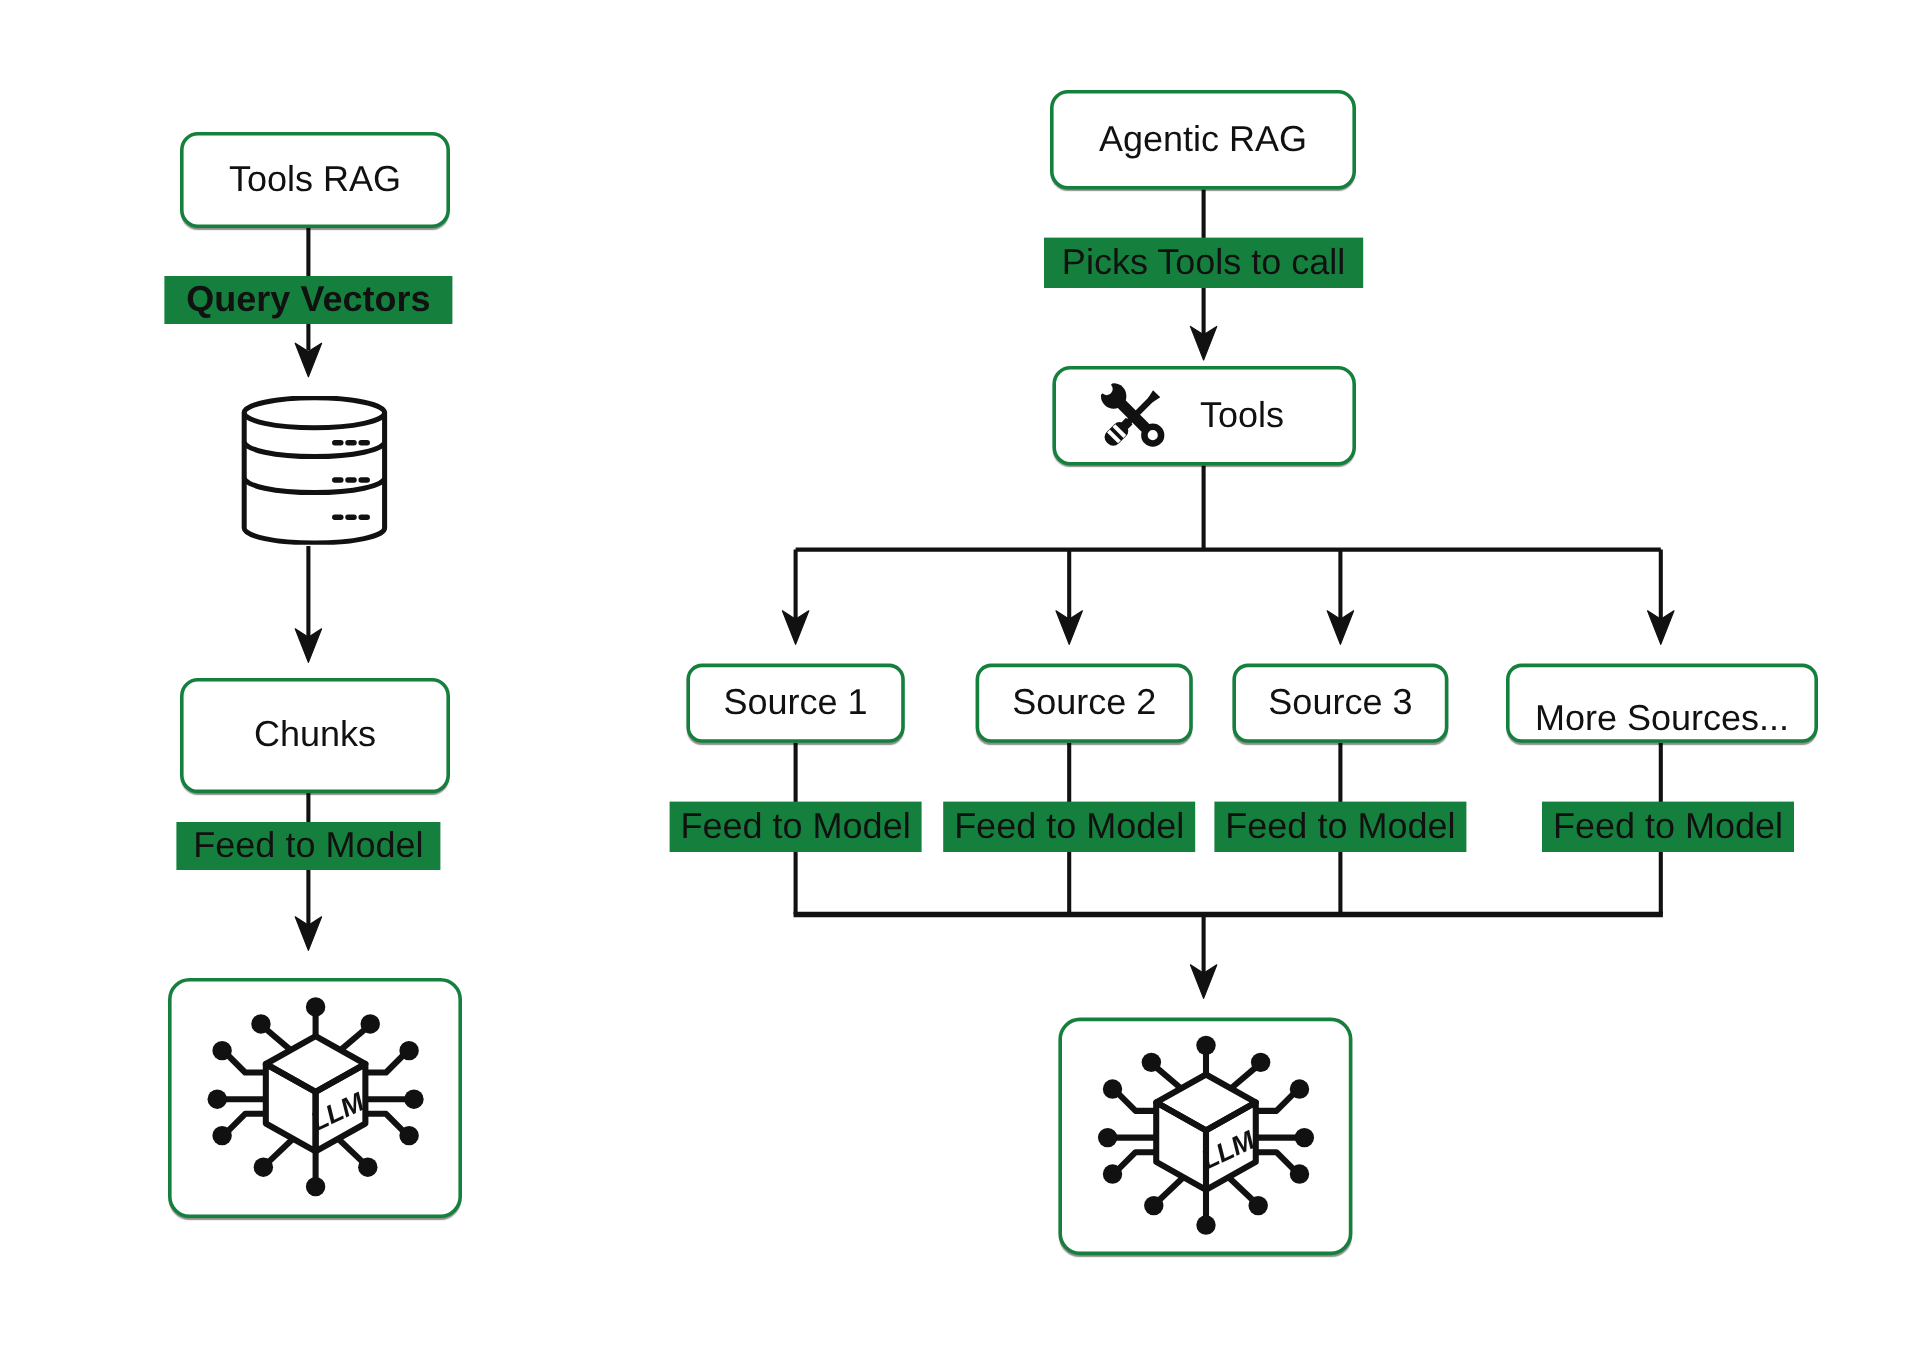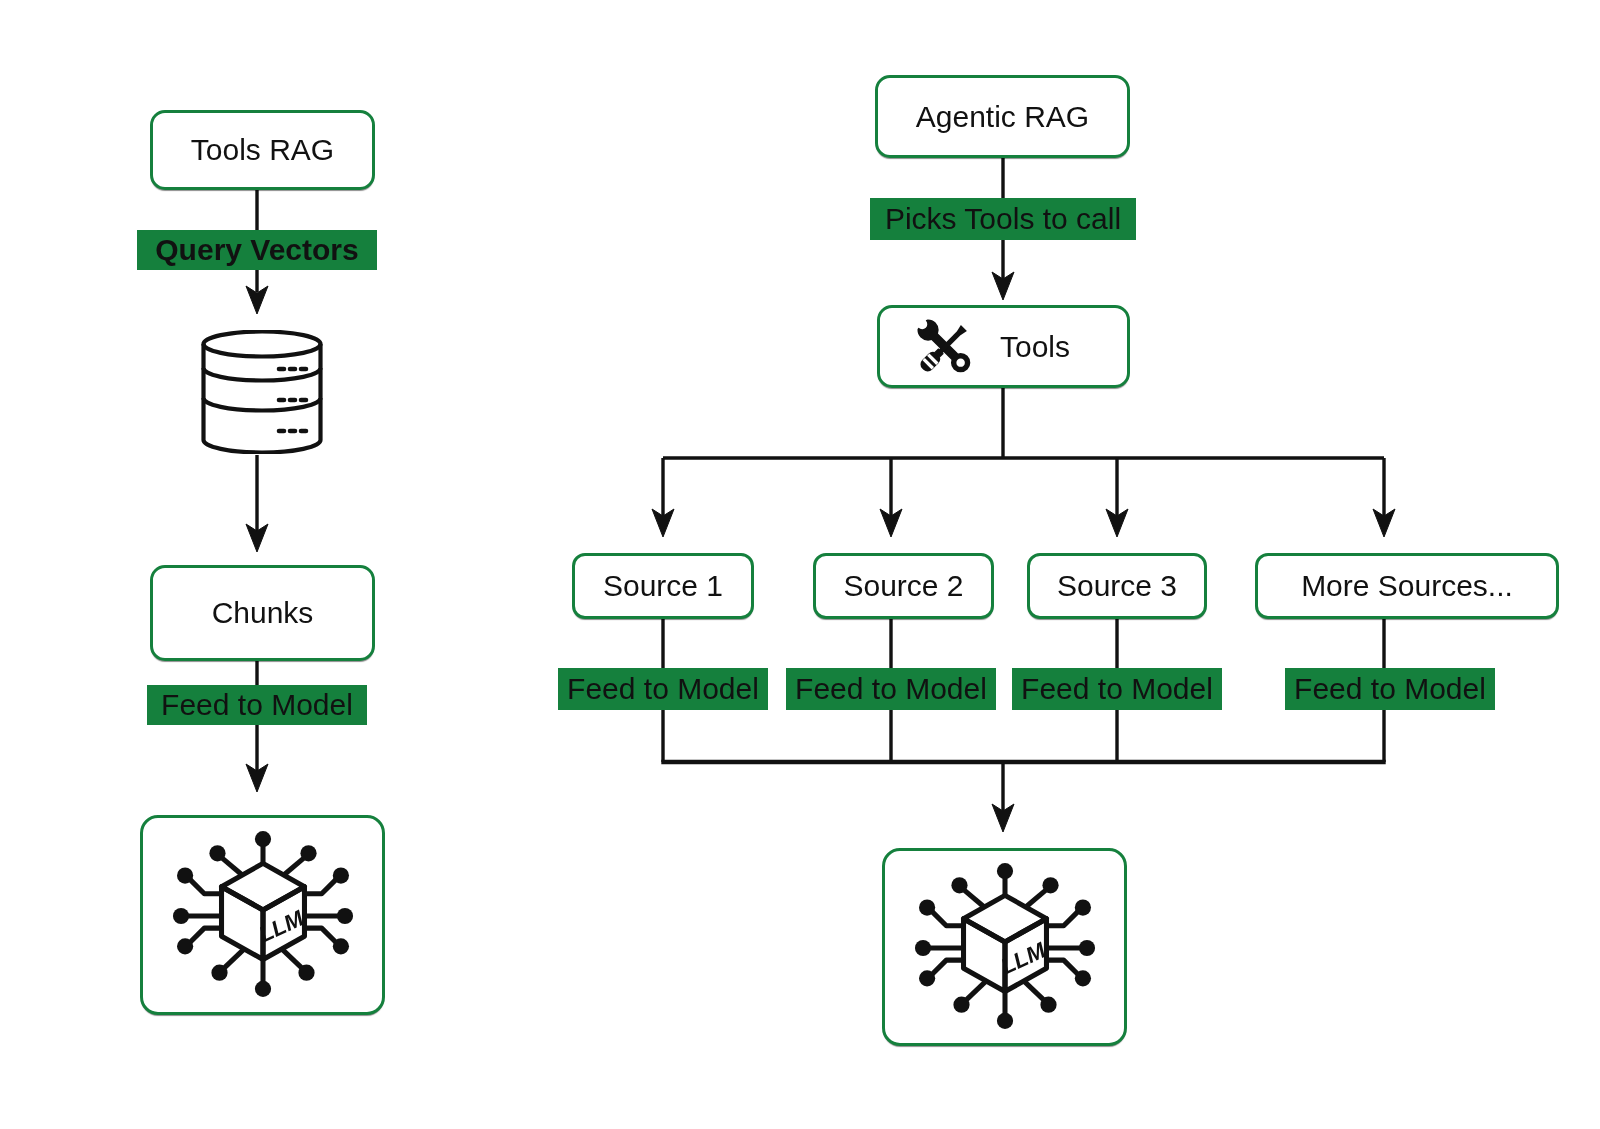--- a/index.html
+++ b/index.html
@@ -150,21 +150,21 @@
 
   <div class="node r13" style="left:572px;top:553px;width:182px;height:66px;">
     <span>Source 1</span>
   </div>
   <div class="node r13" style="left:801px;top:553px;width:181px;height:66px;margin-left:12px;">
     <span>Source 2</span>
   </div>
   <div class="node r13" style="left:1027px;top:553px;width:180px;height:66px;text-align:right;">
     <span>Source 3</span>
   </div>
-  <div class="node r13" style="left:1255px;top:553px;width:304px;height:66px;">
+  <div class="node r13" style="left:1255px;top:553px;width:260px;height:66px;align-items:flex-end;">
     <span>More Sources...</span>
   </div>
 
   <div class="edge-label" style="left:558px;top:668px;width:210px;height:42px;">Feed to Model</div>
   <div class="edge-label" style="left:786px;top:668px;width:210px;height:42px;">Feed to Model</div>
   <div class="edge-label" style="left:1012px;top:668px;width:210px;height:42px;">Feed to Model</div>
   <div class="edge-label" style="left:1285px;top:668px;width:210px;height:42px;">Feed to Model</div>
 
   <div class="node r18 llm-node" style="left:882px;top:848px;width:245px;height:198px;">
     <svg width="206" height="172" viewBox="0 0 200 170">

